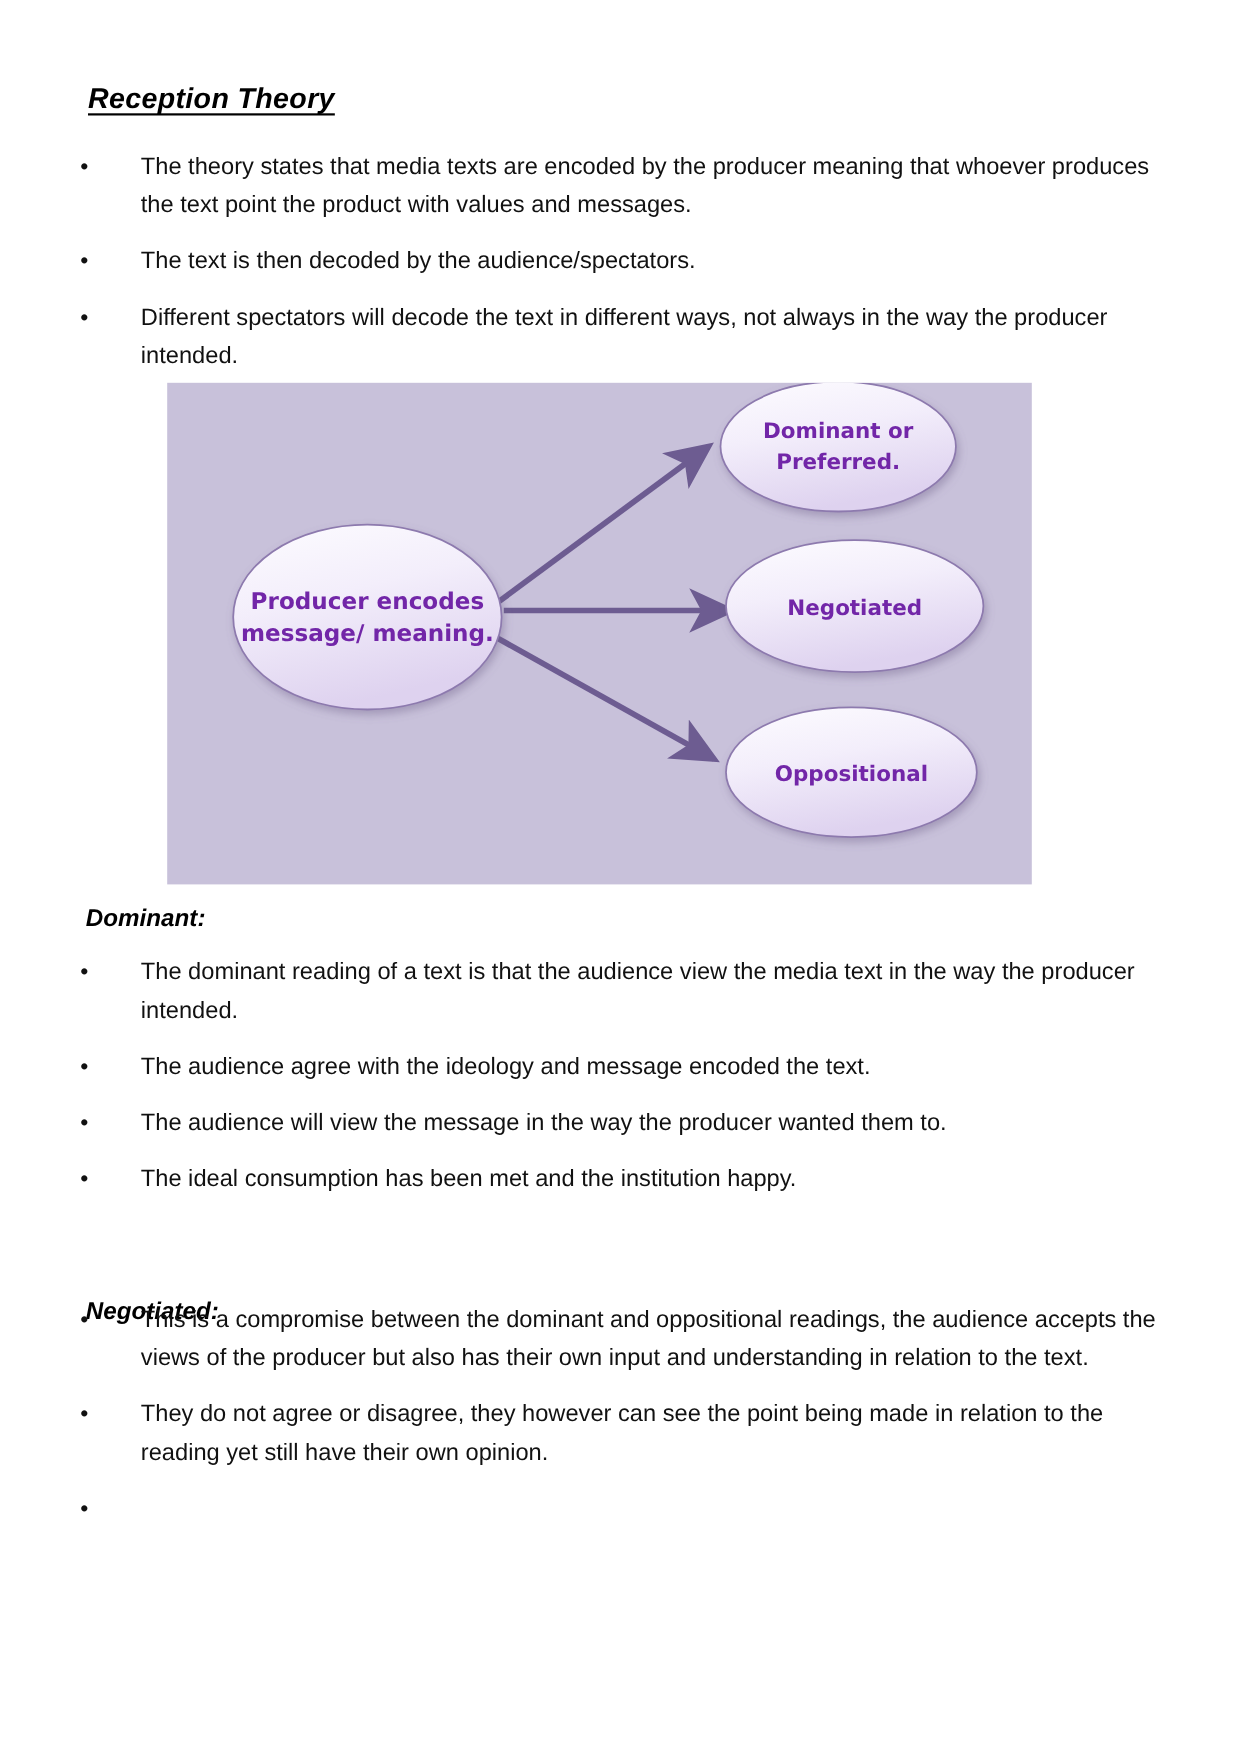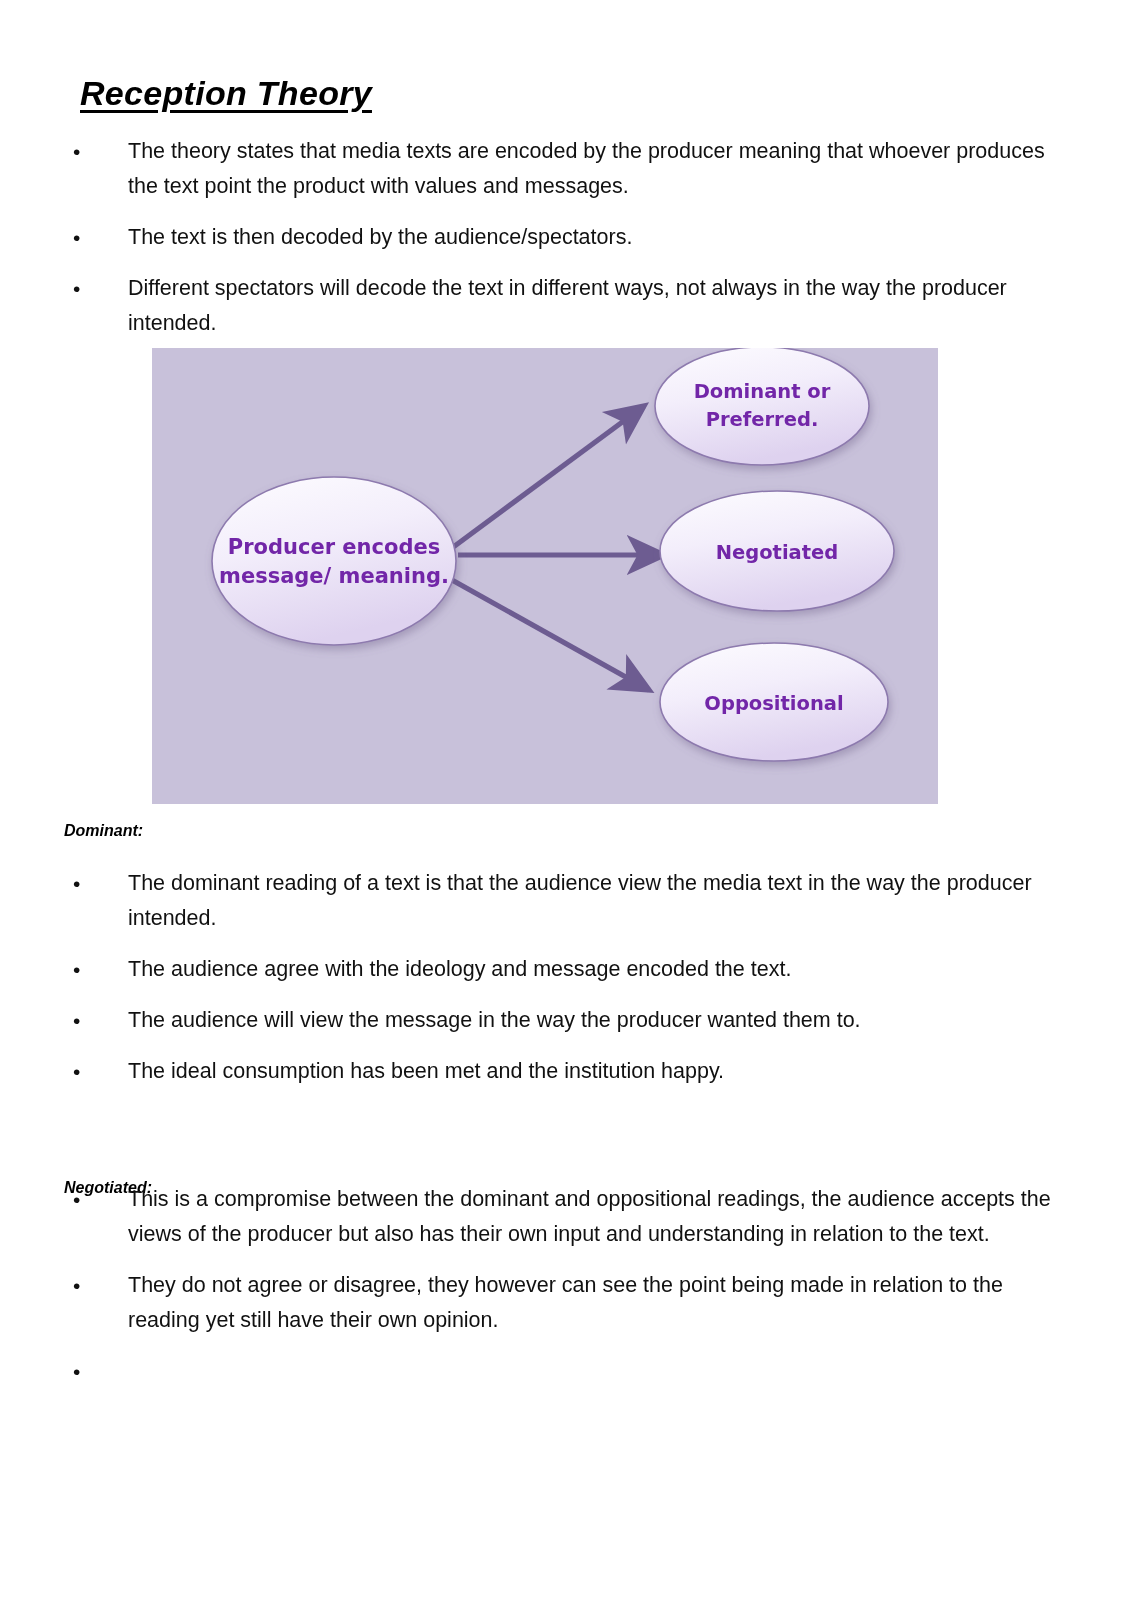--- a/index.html
+++ b/index.html
@@ -22,21 +22,21 @@
     height: 1600px;
     background: #ffffff;
     box-sizing: border-box;
   }
 
   
   .doc-title {
     position: absolute;
     left: 80px;
     top: 74px;
-    font-size: 34px;
+    font-size: 26px;
     font-weight: bold;
     font-style: italic;
     text-decoration: underline;
     text-underline-offset: 5px;
     letter-spacing: 0.3px;
     white-space: nowrap;
   }
 
   
   .bullet-list {
@@ -64,22 +64,22 @@
     line-height: 35px;
   }
 
   #list-intro  { top: 134px; }
   #list-dominant { top: 866px; }
   #list-negotiated { top: 1182px; }
 
   
   .section-heading {
     position: absolute;
-    left: 64px;
-    font-size: 16px;
+    left: 78px;
+    font-size: 22px;
     font-weight: bold;
     font-style: italic;
     white-space: nowrap;
   }
   #heading-dominant   { top: 822px; }
   #heading-negotiated { top: 1139px; margin-top: 40px; }
 
   
   .diagram {
     position: absolute;

